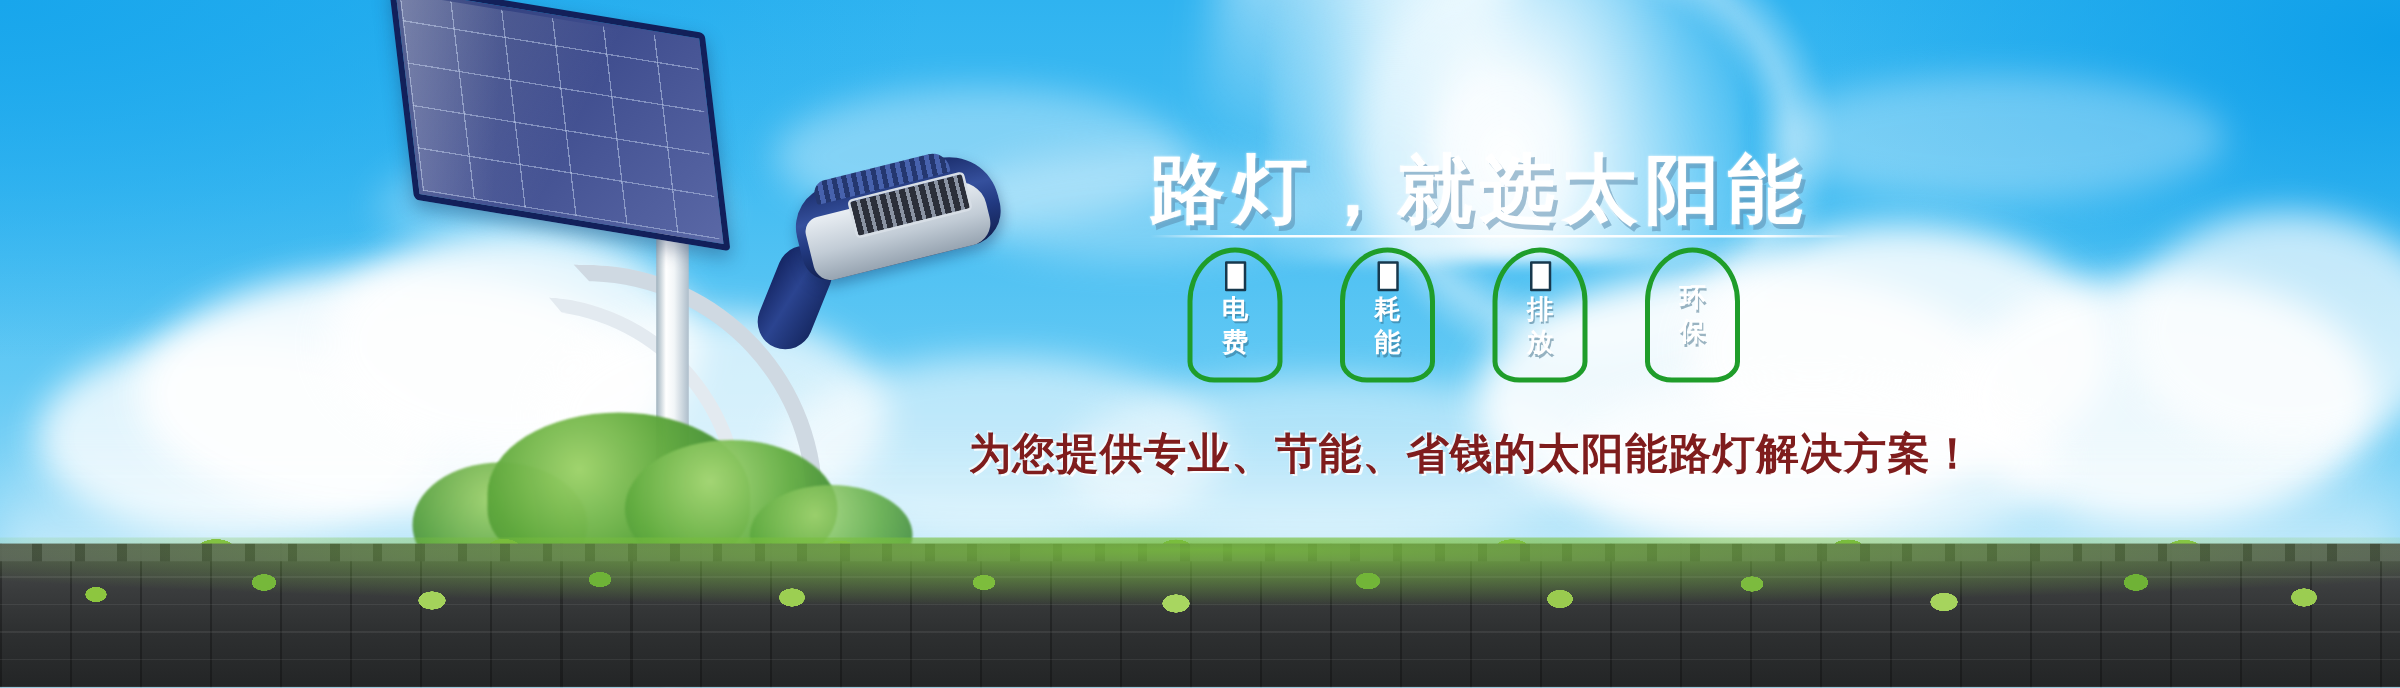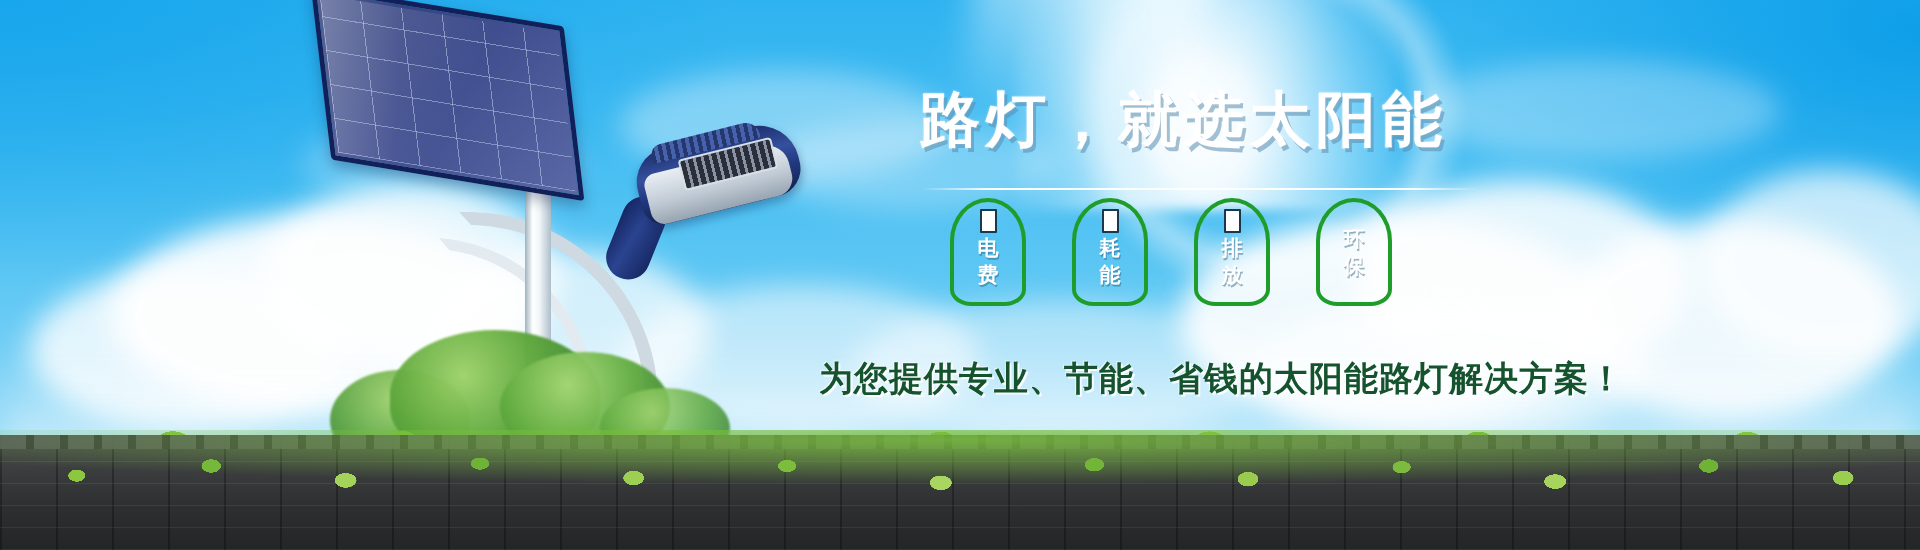--- a/index.html
+++ b/index.html
@@ -68,21 +68,21 @@
   .c-r5{left:1250px;top:300px;width:400px;height:140px;opacity:.65;}
   .c-wisp1{left:620px;top:70px;width:330px;height:110px;opacity:.35;}
   .c-wisp2{left:760px;top:120px;width:300px;height:90px;opacity:.28;}
   .c-wisp3{left:300px;top:120px;width:280px;height:90px;opacity:.22;}
   .c-wisp4{left:1420px;top:60px;width:360px;height:100px;opacity:.3;}
   .c-low{left:0px;top:350px;width:1920px;height:120px;opacity:.5;border-radius:0;
         background:linear-gradient(180deg, rgba(255,255,255,0) 0%, rgba(255,255,255,.85) 70%, rgba(255,255,255,.95) 100%);}
 
   
   .headline{
-    position:absolute;left:920px;top:80px;
+    position:absolute;left:920px;top:112px;
     font-size:60px;font-weight:bold;letter-spacing:6px;
     color:#ffffff;white-space:nowrap;
     text-shadow: 3px 4px 0 rgba(90,140,175,.55), 0 0 2px rgba(255,255,255,.9);
   }
   .rule{
     position:absolute;left:920px;top:188px;width:560px;height:2px;
     background:linear-gradient(90deg, rgba(255,255,255,0) 0%, rgba(255,255,255,.95) 12%,
                rgba(255,255,255,.95) 88%, rgba(255,255,255,0) 100%);
   }
 
@@ -107,25 +107,24 @@
   }
   .badge-label{
     font-size:21px;line-height:25px;font-weight:bold;color:#ffffff;
     text-shadow:1px 2px 0 rgba(40,90,120,.45);
     text-align:center;margin-top:2px;
   }
   .badge.no-zero{padding-top:22px;}
 
   
   .tagline{
-    position:absolute;left:775px;top:356px;
+    position:absolute;left:775px;top:340px;
     font-size:34px;font-weight:bold;letter-spacing:1px;
-    color:#14532d;white-space:nowrap;
+    color:#7f1d1d;white-space:nowrap;
     text-shadow:2px 2px 0 rgba(255,255,255,.85), -1px -1px 0 rgba(255,255,255,.6);
-    margin-left:44px;
   }
 
   
   .pole{
     position:absolute;left:525px;top:150px;width:26px;height:400px;
     background:linear-gradient(90deg,#9fb2be 0%, #ffffff 30%, #f2f6f8 55%, #aebecb 100%);
     border-radius:3px;
   }
   .pole-top{
     position:absolute;left:525px;top:118px;width:26px;height:52px;

